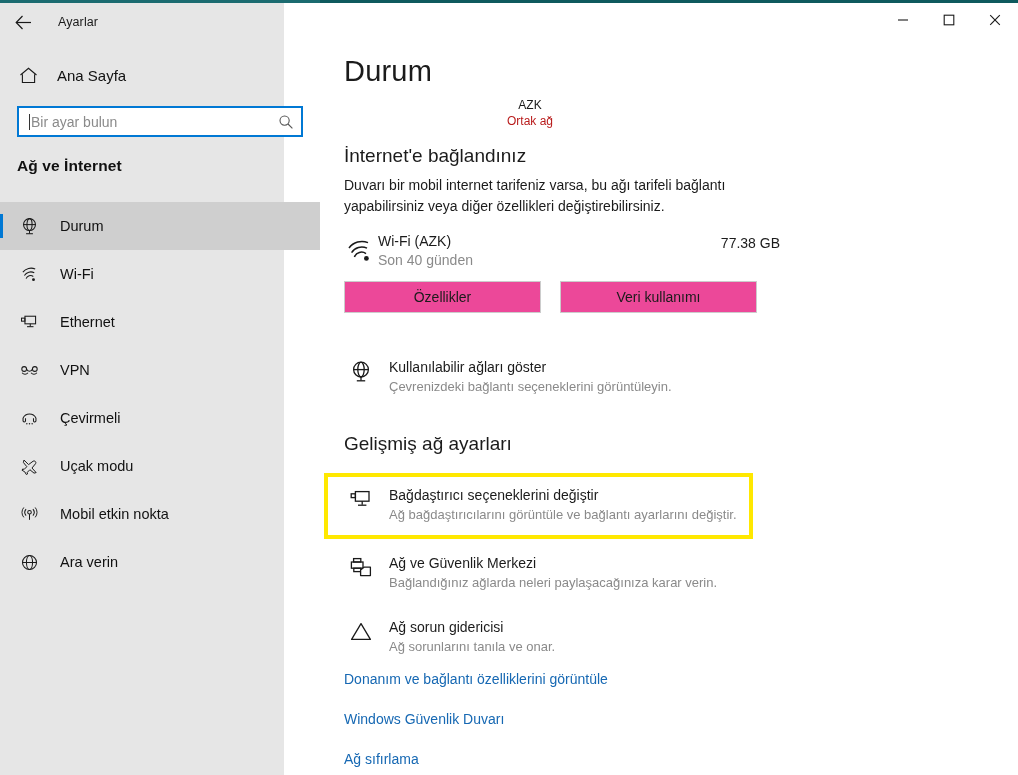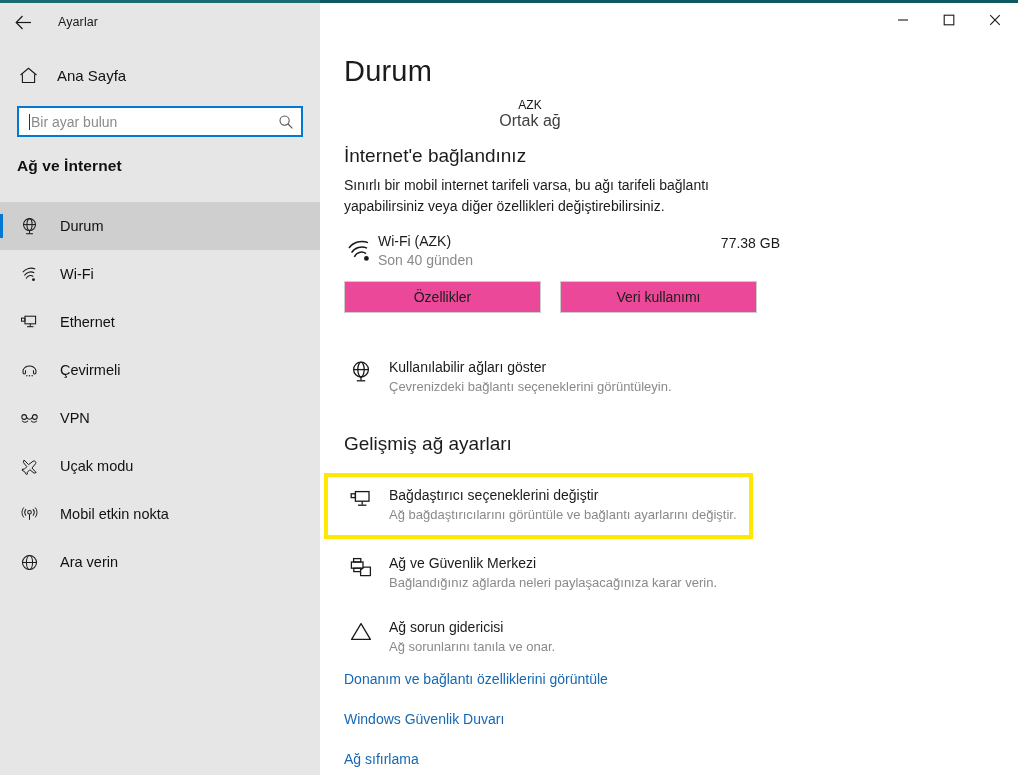--- a/index.html
+++ b/index.html
@@ -35,21 +35,21 @@
     top: 0; left: 0;
     width: 320px;
     height: 3px;
     background: #1b6b70;
   }
 
   
   .sidebar {
     position: absolute;
     top: 0; left: 0;
-    width: 320px;
+    width: 284px;
     height: 775px;
     background: #e6e6e6;
   }
 
   .titlebar-left {
     position: absolute;
     top: 3px; left: 0;
     width: 320px;
     height: 38px;
     display: flex;
@@ -227,22 +227,22 @@
     left: 120px;
     width: 180px;
     text-align: center;
   }
   .net-name {
     font-size: 12px;
     color: #1a1a1a;
     line-height: 16px;
   }
   .net-type {
-    font-size: 16px;
-    color: #404040;
+    font-size: 12px;
+    color: #b91c1c;
     line-height: 16px;
   }
 
   .status-head {
     position: absolute;
     top: 145px;
     left: 24px;
     font-size: 19px;
     font-weight: 300;
     color: #1b1b1b;
@@ -449,47 +449,47 @@
             <line x1="7.4" y1="14.4" x2="14.2" y2="14.4" stroke="#1a1a1a" stroke-width="1.1"></line>
             <rect x="1.6" y="5.4" width="3.6" height="3.2" fill="none" stroke="#1a1a1a" stroke-width="1.1"></rect>
           </svg>
         </span>
         <span class="nav-label">Ethernet</span>
       </div>
 
       <div class="nav-item">
         <span class="nav-ico">
           <svg width="19" height="19" viewBox="0 0 20 20" aria-hidden="true">
+            <circle cx="4.4" cy="8.4" r="2.5" fill="none" stroke="#1a1a1a" stroke-width="1.1"></circle>
+            <circle cx="15.6" cy="8.4" r="2.5" fill="none" stroke="#1a1a1a" stroke-width="1.1"></circle>
+            <path d="M6.9 8.4 A3.2 3.2 0 0 0 13.1 8.4" fill="none" stroke="#1a1a1a" stroke-width="1.1"></path>
+            <path d="M2.2 12.4 A4 4 0 0 0 8.4 12.4" fill="none" stroke="#1a1a1a" stroke-width="1.1"></path>
+            <path d="M11.6 12.4 A4 4 0 0 0 17.8 12.4" fill="none" stroke="#1a1a1a" stroke-width="1.1"></path>
+          </svg>
+        </span>
+        <span class="nav-label">VPN</span>
+      </div>
+
+      <div class="nav-item">
+        <span class="nav-ico">
+          <svg width="19" height="19" viewBox="0 0 20 20" aria-hidden="true">
             <path d="M3.2 9.4 A7.6 7.6 0 0 1 16.8 9.4" fill="none" stroke="#1a1a1a" stroke-width="1.1"></path>
             <path d="M3.2 9.4 L3.2 12.4 A1.3 1.3 0 0 0 5.8 12.4 L5.8 9.8" fill="none" stroke="#1a1a1a" stroke-width="1.1"></path>
             <path d="M16.8 9.4 L16.8 12.4 A1.3 1.3 0 0 1 14.2 12.4 L14.2 9.8" fill="none" stroke="#1a1a1a" stroke-width="1.1"></path>
             <circle cx="7.2" cy="15.6" r=".75" fill="#1a1a1a"></circle>
             <circle cx="10" cy="15.6" r=".75" fill="#1a1a1a"></circle>
             <circle cx="12.8" cy="15.6" r=".75" fill="#1a1a1a"></circle>
           </svg>
         </span>
         <span class="nav-label">Çevirmeli</span>
       </div>
 
       <div class="nav-item">
         <span class="nav-ico">
           <svg width="19" height="19" viewBox="0 0 20 20" aria-hidden="true">
-            <circle cx="4.4" cy="8.4" r="2.5" fill="none" stroke="#1a1a1a" stroke-width="1.1"></circle>
-            <circle cx="15.6" cy="8.4" r="2.5" fill="none" stroke="#1a1a1a" stroke-width="1.1"></circle>
-            <path d="M6.9 8.4 A3.2 3.2 0 0 0 13.1 8.4" fill="none" stroke="#1a1a1a" stroke-width="1.1"></path>
-            <path d="M2.2 12.4 A4 4 0 0 0 8.4 12.4" fill="none" stroke="#1a1a1a" stroke-width="1.1"></path>
-            <path d="M11.6 12.4 A4 4 0 0 0 17.8 12.4" fill="none" stroke="#1a1a1a" stroke-width="1.1"></path>
-          </svg>
-        </span>
-        <span class="nav-label">VPN</span>
-      </div>
-
-      <div class="nav-item">
-        <span class="nav-ico">
-          <svg width="19" height="19" viewBox="0 0 20 20" aria-hidden="true">
             <path d="M4.2 3.2 L9 8 L13.8 4.4 A1.9 1.9 0 0 1 16.4 7 L12.6 11.6 L17 16.4 L14.8 17 L10.4 13.4 L7.6 16.2 L8 17.8 L6.6 18.4 L5 15.6 L2.2 14 L2.8 12.6 L4.4 13 L7.2 10.2 L3.6 5.8 Z" fill="none" stroke="#1a1a1a" stroke-width="1.05" stroke-linejoin="round"></path>
           </svg>
         </span>
         <span class="nav-label">Uçak modu</span>
       </div>
 
       <div class="nav-item">
         <span class="nav-ico">
           <svg width="19" height="19" viewBox="0 0 20 20" aria-hidden="true">
             <line x1="10" y1="9.6" x2="10" y2="15.6" stroke="#1a1a1a" stroke-width="1.1"></line>
@@ -539,21 +539,21 @@
     </div>
 
     <div class="page-title">Durum</div>
 
     <div class="net-identity">
       <div class="net-name">AZK</div>
       <div class="net-type">Ortak ağ</div>
     </div>
 
     <div class="status-head">İnternet'e bağlandınız</div>
-    <div class="status-desc">Sınırlı bir mobil internet tarifeli varsa, bu ağı tarifeli bağlantı yapabilirsiniz veya diğer özellikleri değiştirebilirsiniz.</div>
+    <div class="status-desc">Duvarı bir mobil internet tarifeniz varsa, bu ağı tarifeli bağlantı yapabilirsiniz veya diğer özellikleri değiştirebilirsiniz.</div>
 
     <div class="usage-row">
       <span class="usage-ico">
         <svg width="28" height="24" viewBox="0 0 28 24" aria-hidden="true">
           <path d="M2 9 A16 16 0 0 1 21 3.6" fill="none" stroke="#1a1a1a" stroke-width="1.5"></path>
           <path d="M4.6 13.6 A12 12 0 0 1 20 9.2" fill="none" stroke="#1a1a1a" stroke-width="1.5"></path>
           <path d="M7.4 18 A7.6 7.6 0 0 1 19 14.6" fill="none" stroke="#1a1a1a" stroke-width="1.5"></path>
           <circle cx="19.4" cy="19.4" r="2.4" fill="#1a1a1a"></circle>
         </svg>
       </span>

